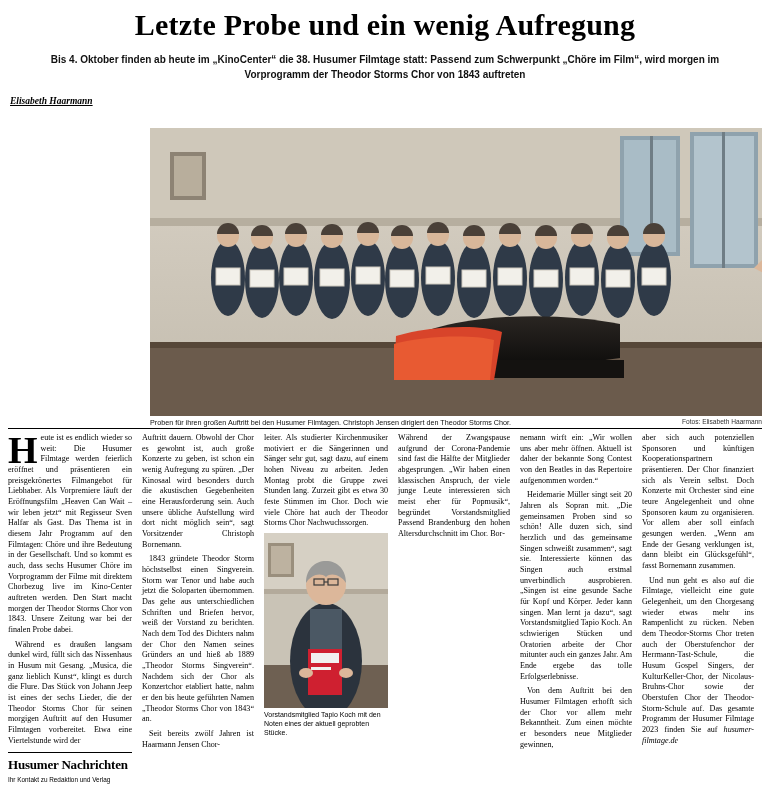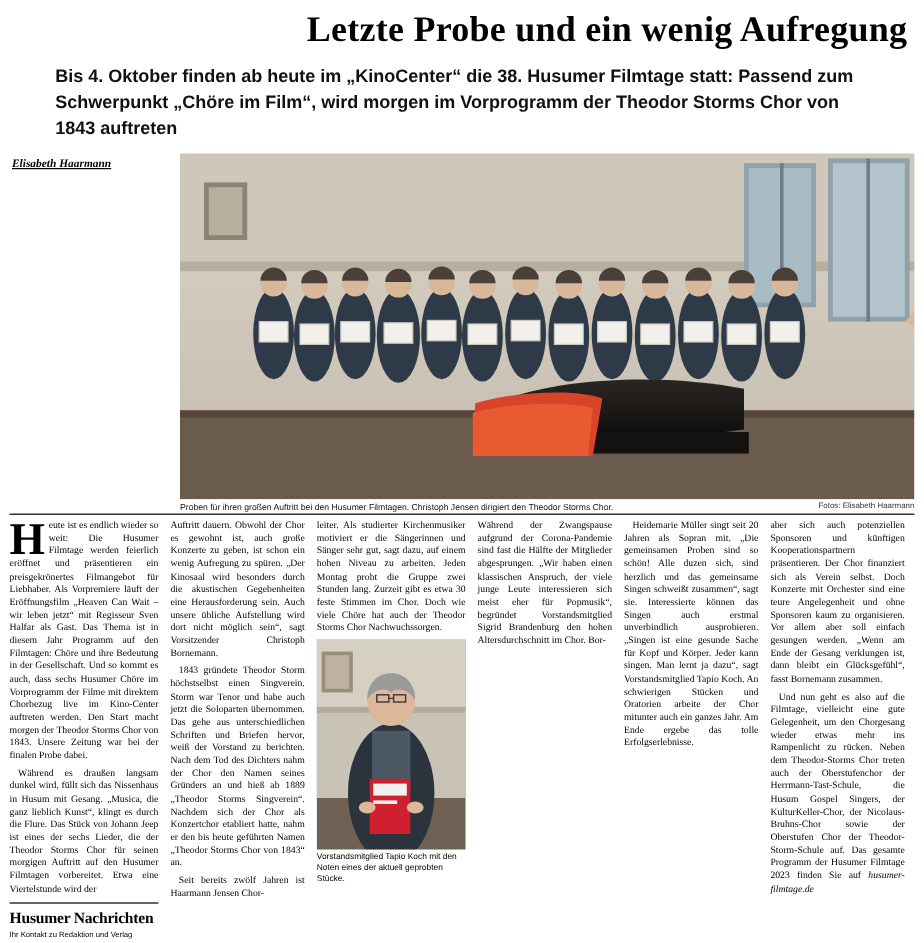--- a/index.html
+++ b/index.html
@@ -15,32 +15,33 @@
     color: #000;
   }
   .page {
     position: relative;
     width: 770px;
     height: 786px;
     padding: 0;
     box-sizing: border-box;
   }
   .headline {
-    text-align: right;
+    text-align: center;
     font-family: "Liberation Serif", serif;
     font-weight: bold;
     font-size: 30px;
     line-height: 1.1;
     letter-spacing: 0.2px;
     margin: 8px 14px 0 14px;
   }
   .subhead {
-    font-family: "Liberation Sans", sans-serif;
-    font-weight: bold;
-    font-size: 15px;
+    text-align: center;
+    font-family: "Liberation Sans", sans-serif;
+    font-weight: bold;
+    font-size: 10px;
     line-height: 1.45;
     margin: 12px 46px 0 46px;
     color: #111;
   }
   .byline {
     font-family: "Liberation Serif", serif;
     font-weight: bold;
     font-style: italic;
     font-size: 9.5px;
     margin: 14px 0 0 10px;
@@ -322,25 +323,27 @@
           <rect x="47" y="134" width="20" height="3" fill="#f1f1ef"></rect>
 
           <ellipse cx="42" cy="140" rx="7" ry="5" fill="#dcb79a"></ellipse>
           <ellipse cx="82" cy="140" rx="7" ry="5" fill="#dcb79a"></ellipse>
         </svg>
       </div>
       <div class="photo-two-caption">Vorstandsmitglied Tapio Koch mit den Noten eines der aktuell geprobten Stücke.</div>
     </div>
 
     <div class="col">
-      <p class="first">Während der Zwangspause aufgrund der Corona-Pandemie sind fast die Hälfte der Mitglieder abgesprungen. „Wir haben einen klassischen Anspruch, der viele junge Leute interessieren sich meist eher für Popmusik“, begründet Vorstandsmitglied Sigrid Brandenburg den hohen Altersdurchschnitt im Chor. Bor-</p>
-    </div>
-
-    <div class="col">
+      <p class="first">Während der Zwangspause aufgrund der Corona-Pandemie sind fast die Hälfte der Mitglieder abgesprungen. „Wir haben einen klassischen Anspruch, der viele junge Leute interessieren sich meist eher für Popmusik“, begründet Vorstandsmitglied Passend Brandenburg den hohen Altersdurchschnitt im Chor. Bor-</p>
+    </div>
+
+    <div class="col">
+      <p class="first">nemann wirft ein: „Wir wollen uns aber mehr öffnen. Aktuell ist daher der bekannte Song Contest von den Beatles in das Repertoire aufgenommen worden.“</p>
       <p>Heidemarie Müller singt seit 20 Jahren als Sopran mit. „Die gemeinsamen Proben sind so schön! Alle duzen sich, sind herzlich und das gemeinsame Singen schweißt zusammen“, sagt sie. Interessierte können das Singen auch erstmal unverbindlich ausprobieren. „Singen ist eine gesunde Sache für Kopf und Körper. Jeder kann singen. Man lernt ja dazu“, sagt Vorstandsmitglied Tapio Koch. An schwierigen Stücken und Oratorien arbeite der Chor mitunter auch ein ganzes Jahr. Am Ende ergebe das tolle Erfolgserlebnisse.</p>
+      <p>Von dem Auftritt bei den Husumer Filmtagen erhofft sich der Chor vor allem mehr Bekanntheit. Zum einen möchte er besonders neue Mitglieder gewinnen,</p>
     </div>
 
     <div class="col">
       <p class="first">aber sich auch potenziellen Sponsoren und künftigen Kooperationspartnern präsentieren. Der Chor finanziert sich als Verein selbst. Doch Konzerte mit Orchester sind eine teure Angelegenheit und ohne Sponsoren kaum zu organisieren. Vor allem aber soll einfach gesungen werden. „Wenn am Ende der Gesang verklungen ist, dann bleibt ein Glücksgefühl“, fasst Bornemann zusammen.</p>
       <p><span>Und nun geht es also auf die Filmtage, vielleicht eine gute Gelegenheit, um den Chorgesang wieder etwas mehr ins Rampenlicht zu rücken. Neben dem Theodor-Storms Chor treten auch der Oberstufenchor der Herrmann-Tast-Schule, die Husum Gospel Singers, der KulturKeller-Chor, der Nicolaus-Bruhns-Chor sowie der Oberstufen Chor der Theodor-Storm-Schule auf. Das gesamte Programm der Husumer Filmtage 2023 finden Sie auf </span><span class="italic">husumer-filmtage.de</span></p>
     </div>
 
   </div>
 </div>
 

